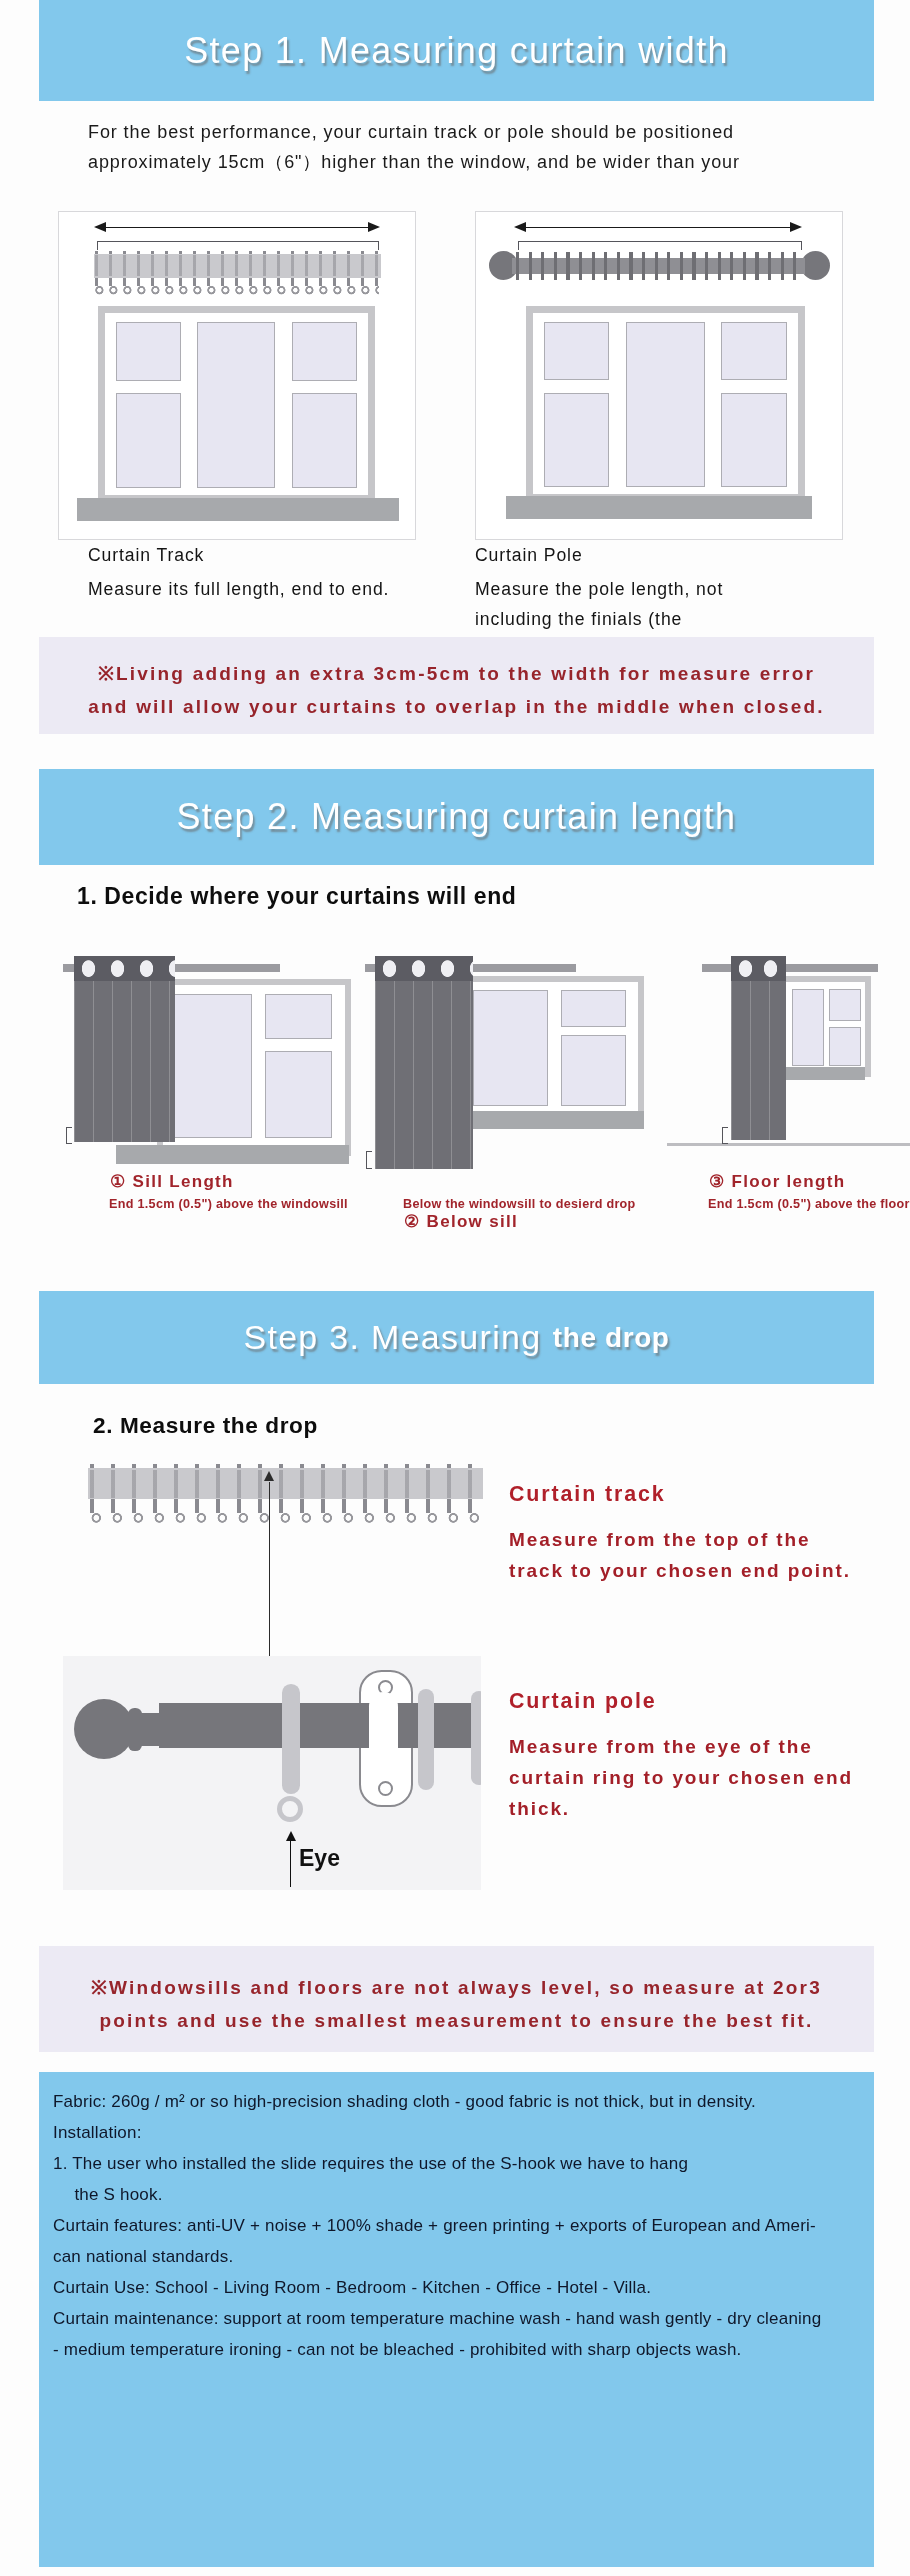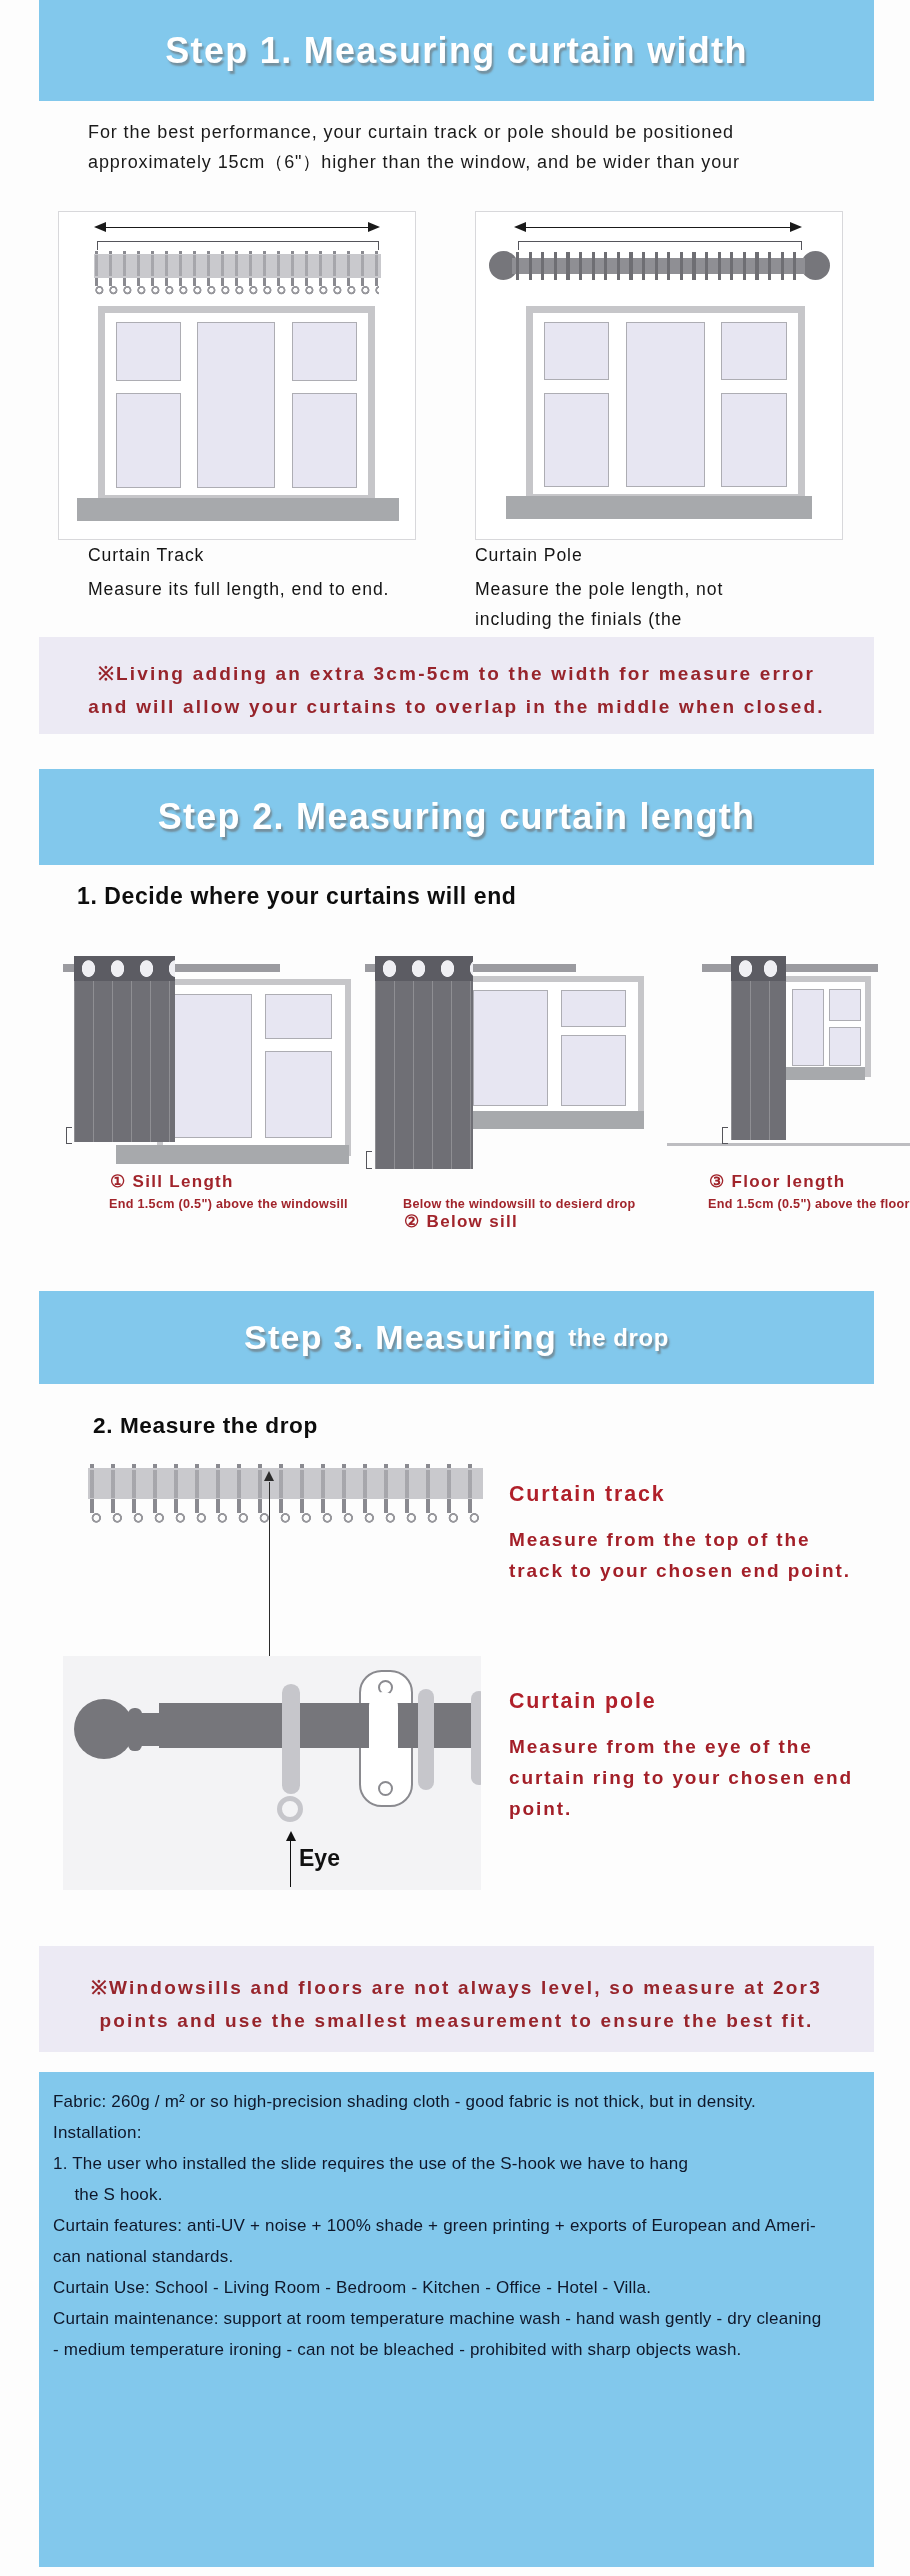--- a/index.html
+++ b/index.html
@@ -3,23 +3,23 @@
 <meta charset="utf-8">
 <style>
   html,body{margin:0;padding:0;background:#fff;}
   .page{position:relative;width:910px;height:2576px;background:#fdfdfd;overflow:hidden;
         font-family:"Liberation Sans", sans-serif;}
   .abs{position:absolute;}
 
   
   .banner{position:absolute;left:39px;width:835px;background:#82C8EC;
           display:flex;align-items:center;justify-content:center;}
-  .banner-text{color:#fff;font-weight:bold;font-size:36px;letter-spacing:1.3px;
+  .banner-text{color:#fff;font-weight:normal;font-size:36px;letter-spacing:1.3px;
                text-shadow:1.9px 2.5px 1.9px rgba(105,105,105,0.6);white-space:nowrap;}
-  .banner-text-small{color:#fff;font-weight:bold;font-size:24px;letter-spacing:0.6px;
+  .banner-text-small{color:#fff;font-weight:bold;font-size:28px;letter-spacing:0.6px;
                text-shadow:1.9px 2.5px 1.9px rgba(105,105,105,0.6);margin-left:11.3px;white-space:nowrap;}
 
   
   .body-text{position:absolute;color:#1a1a1a;font-size:18px;letter-spacing:0.9px;
              line-height:30px;white-space:nowrap;}
   .caption-title{position:absolute;color:#141414;font-size:17.6px;letter-spacing:0.9px;white-space:nowrap;}
   .caption-lines{position:absolute;color:#141414;font-size:17.6px;letter-spacing:0.9px;
                  line-height:30px;white-space:nowrap;}
   .h2{position:absolute;color:#0d0d0d;font-size:23px;font-weight:bold;letter-spacing:0.6px;white-space:nowrap;}
 
@@ -244,21 +244,21 @@
     <div class="eye-ring" style="left:214px;top:140px;"></div>
     <div class="ah-up" style="left:223px;top:175px;border-bottom-color:#111;"></div>
     <div class="vline" style="left:227px;top:184px;height:47px;background:#111;"></div>
     <div class="eye-label" style="left:236px;top:189px;">Eye</div>
   </div>
 
   <div class="red-title" style="left:509px;top:1689px;">Curtain pole</div>
   <div class="red-body" style="left:509px;top:1731px;">
     <div>Measure from the eye of the</div>
     <div>curtain ring to your chosen end</div>
-    <div>point.</div>
+    <div>thick.</div>
   </div>
 
   <div class="note" style="top:1946px;height:106px;padding-top:25px;box-sizing:border-box;line-height:33px;">
     <div>※Windowsills and floors are not always level, so measure at 2or3</div>
     <div>points and use the smallest measurement to ensure the best fit.</div>
   </div>
 
   <div class="infobox">
     <div class="info-inner">
       <div class="info-line">Fabric: 260g / m² or so high-precision shading cloth - good fabric is not thick, but in density.</div>

